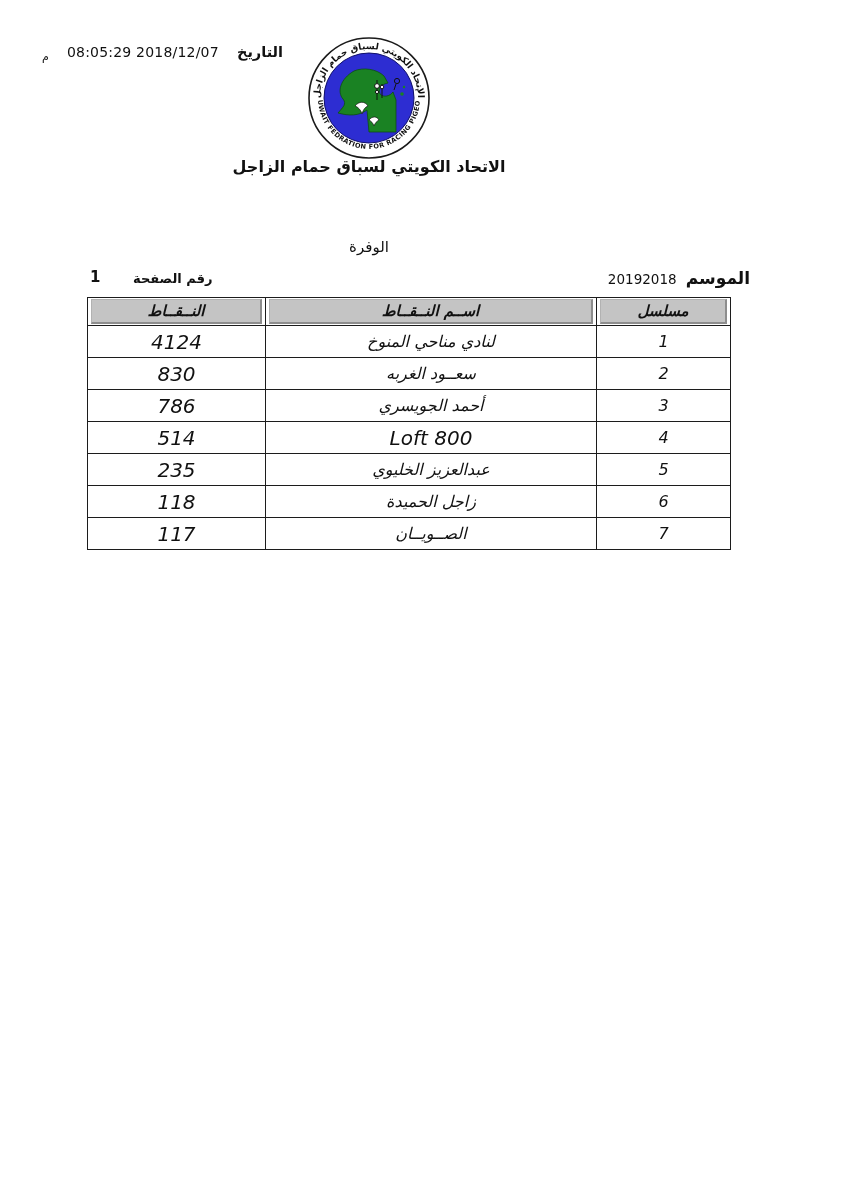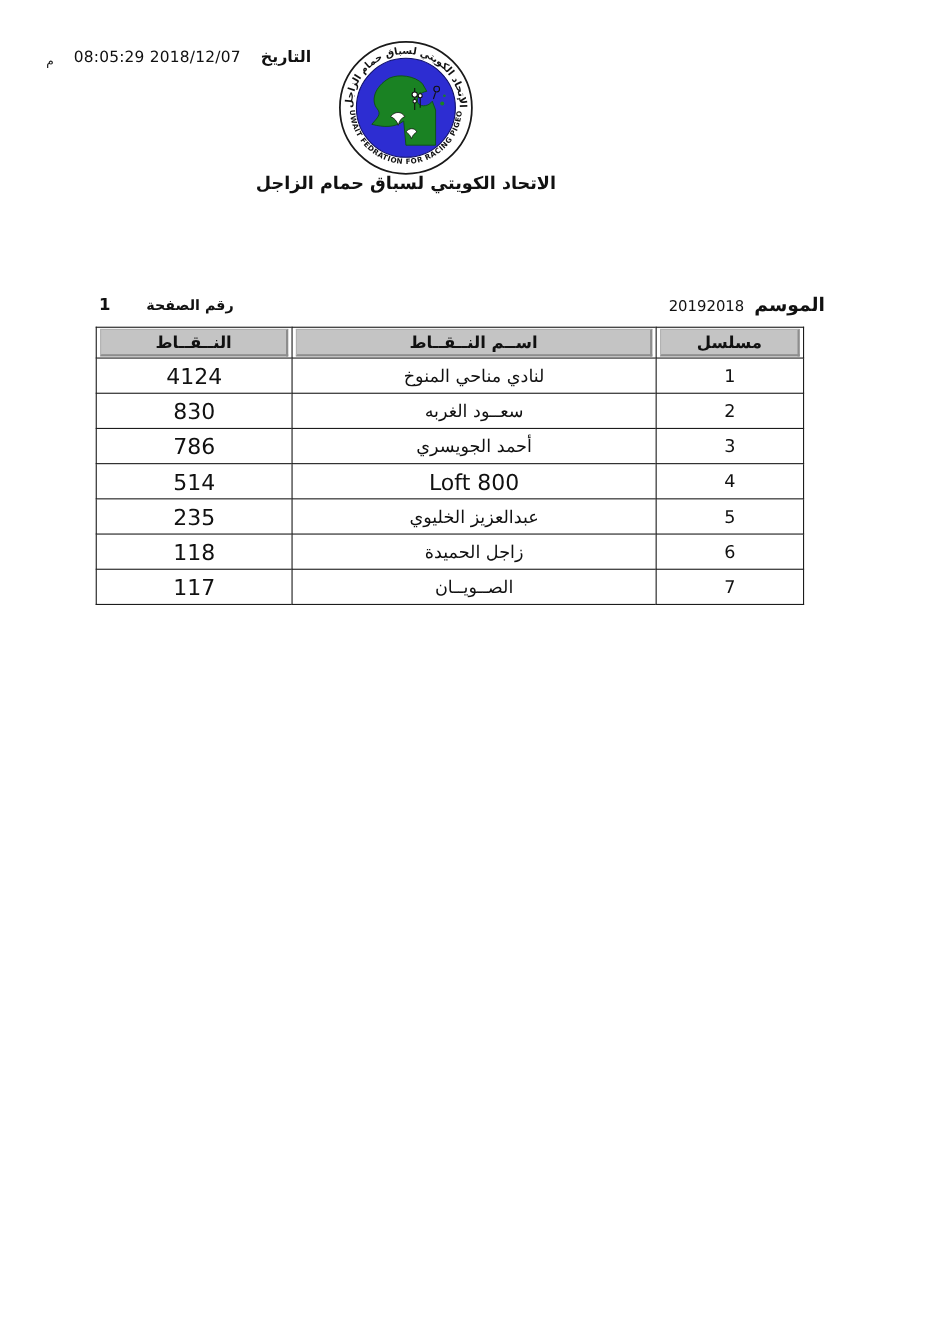--- a/index.html
+++ b/index.html
@@ -37,21 +37,21 @@
   .season .lbl{font-weight:bold;font-size:17px;}
   .season .val{font-size:13.5px;margin-right:4px;direction:ltr;unicode-bidi:isolate;margin-top:36px;}
   .page-num-label{position:absolute;top:271px;left:133px;font-weight:bold;font-size:13px;direction:rtl;white-space:nowrap;}
   .page-num-value{position:absolute;top:268px;left:90px;font-weight:bold;font-size:15px;}
 
   
   .results-table{
     position:absolute;left:87px;top:297px;
     border-collapse:collapse;direction:rtl;table-layout:fixed;
   }
-  .results-table td{border:1px solid #1c1c1c;padding:0;text-align:center;vertical-align:middle;}
+  .results-table td{border:1px solid #1c1c1c;padding:0;text-align:center;vertical-align:middle;font-style:italic;}
   .col-serial{width:134px;}
   .col-name{width:331px;}
   .col-points{width:178px;}
   .header-row td{height:27px;background:#fff;}
   .hdr-box{
     margin:1px 3px;height:22px;line-height:22px;
     background:#c4c4c4;
     border:1px solid #b2b2b2;border-right:2px solid #8d8d8d;border-bottom:2px solid #8d8d8d;
     font-weight:bold;font-size:15px;text-align:center;
   }
@@ -114,20 +114,21 @@
 
     <text font-size="9" font-weight="bold" fill="#111">
       <textPath href="#arcTop" startOffset="50%" text-anchor="middle">الإتحاد الكويتي لسباق حمام الزاجل</textPath>
     </text>
     <text font-size="6.6" font-weight="bold" fill="#111" letter-spacing="0.4">
       <textPath href="#arcBottom" startOffset="50%" text-anchor="middle">KUWAIT FEDRATION FOR RACING PIGEON</textPath>
     </text>
   </svg>
 
   <div class="title-1">الاتحاد الكويتي لسباق حمام الزاجل</div>
+  <div class="club-name">الوفرة</div>
 
   <div class="season">
     <span class="lbl">الموسم</span>
     <span class="val">20192018</span>
   </div>
   <div class="page-num-label">رقم الصفحة</div>
   <div class="page-num-value">1</div>
 
   <table class="results-table">
     <colgroup>

